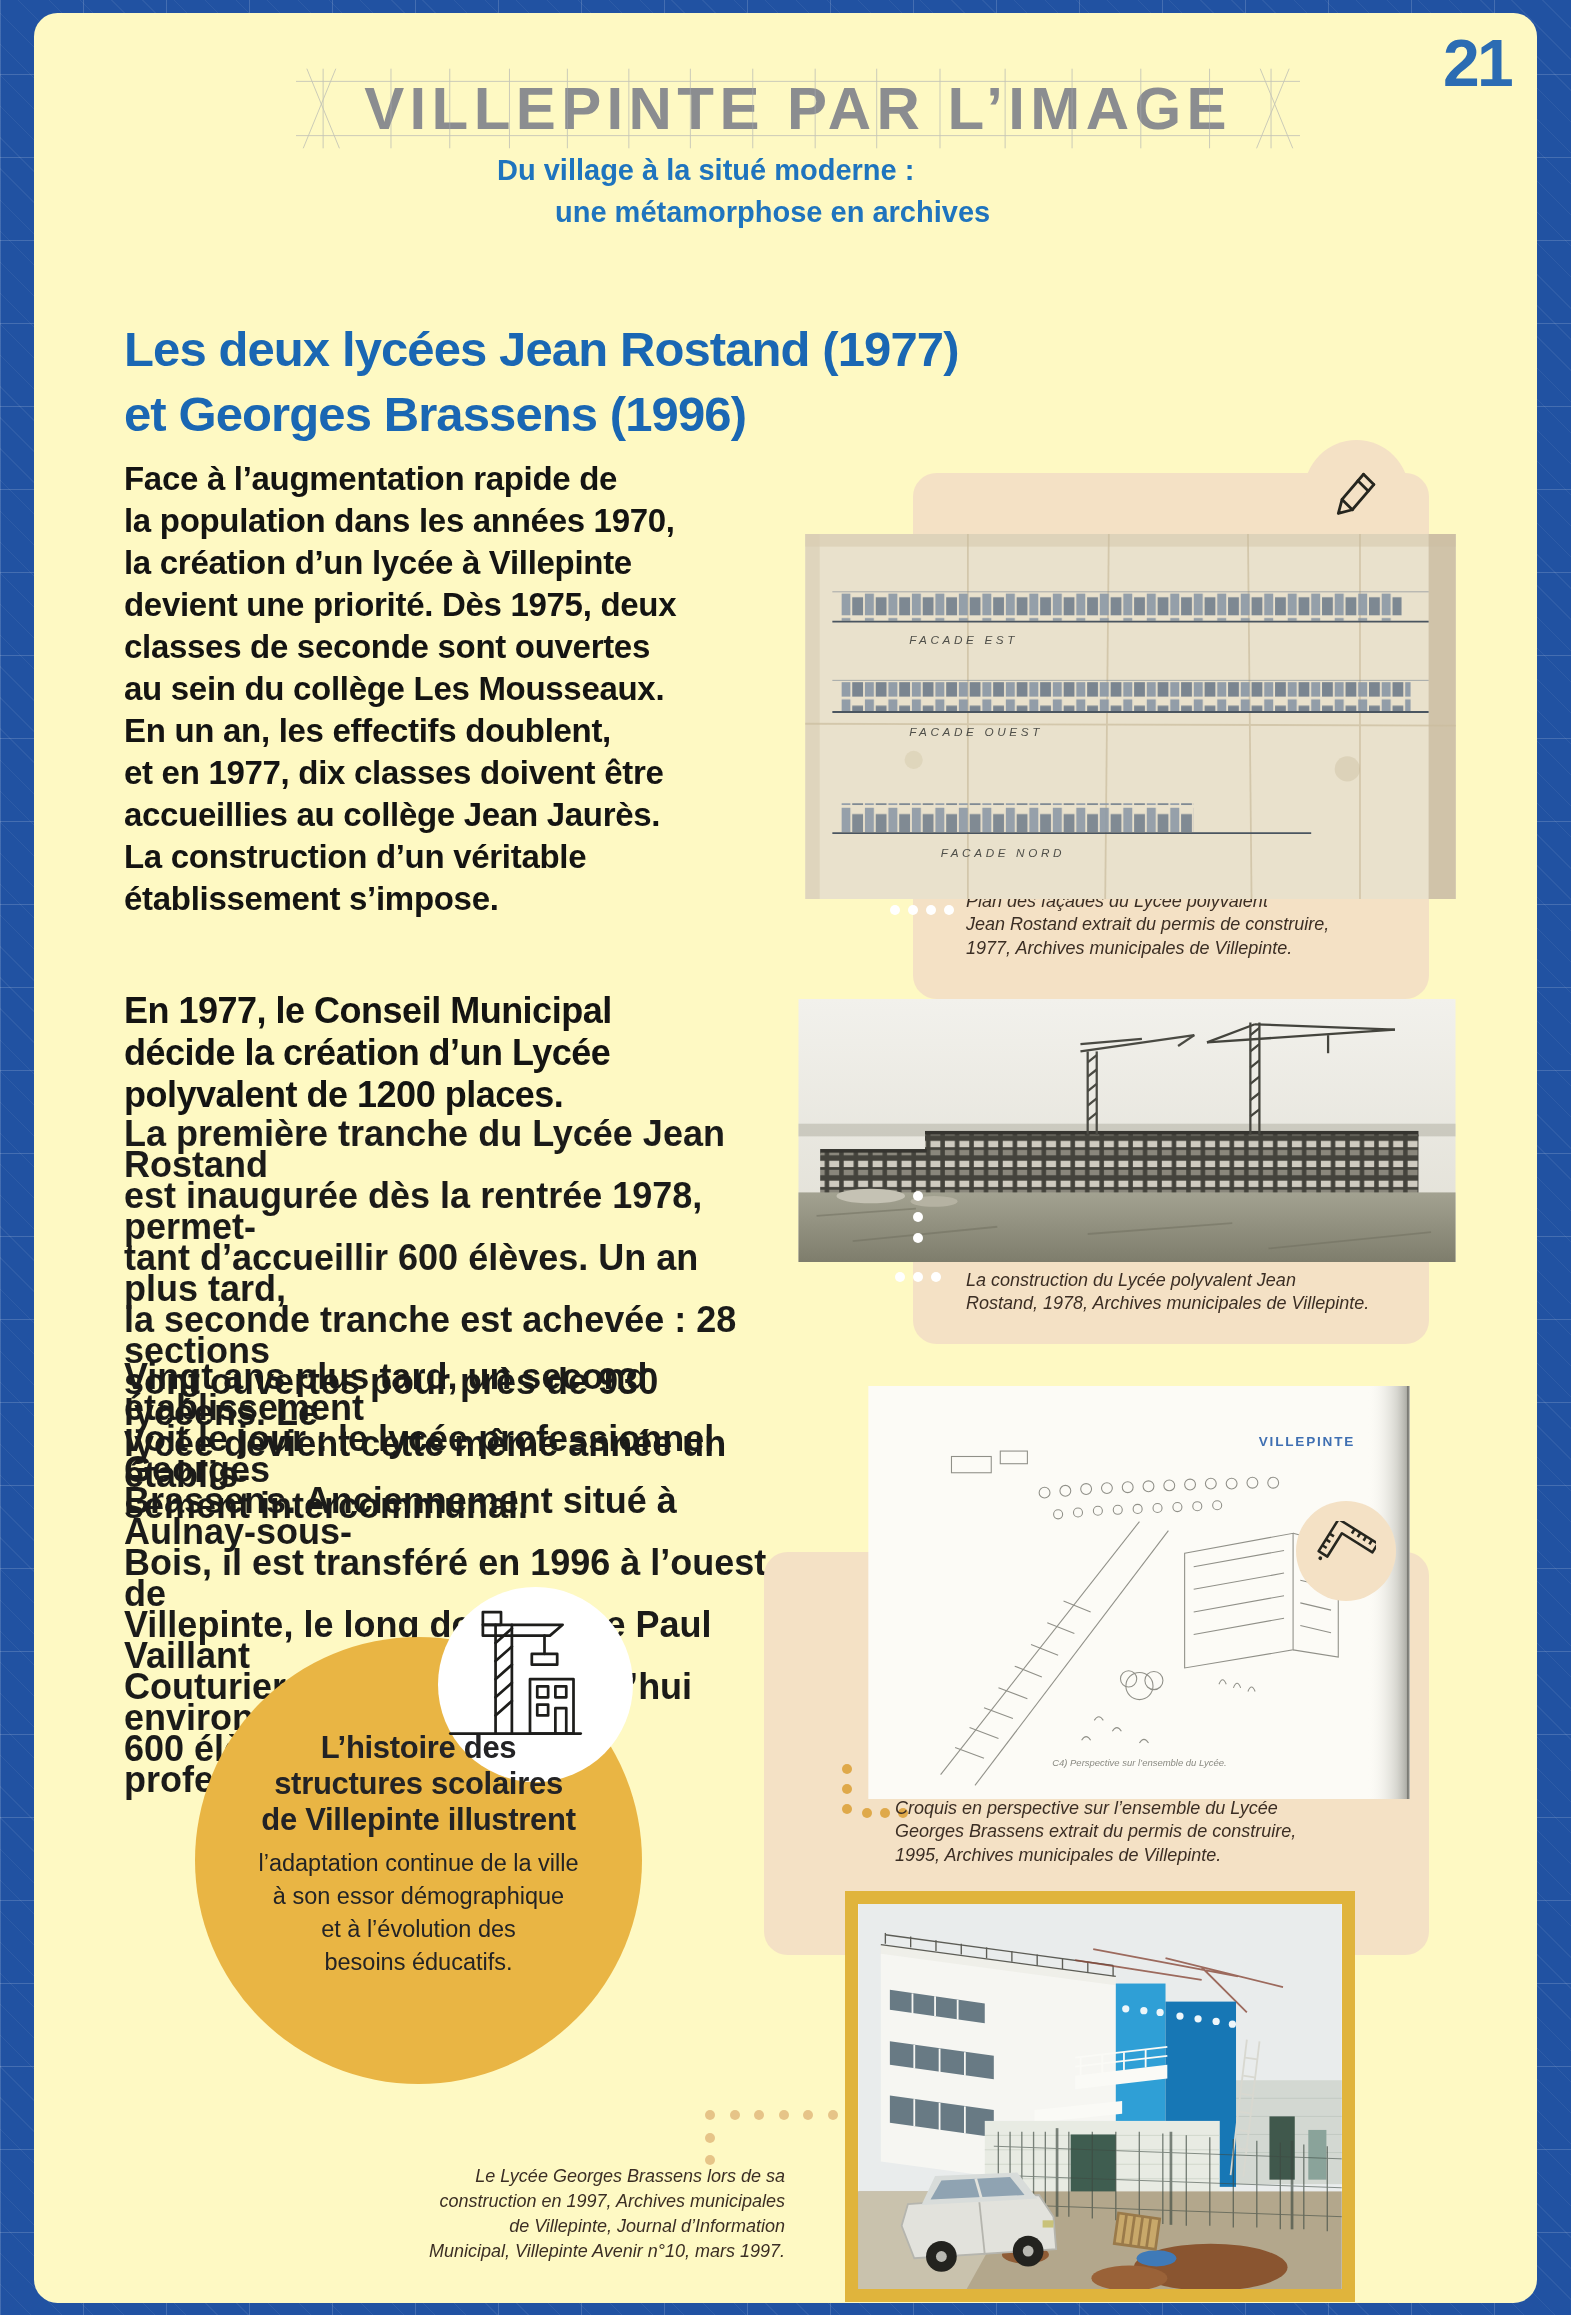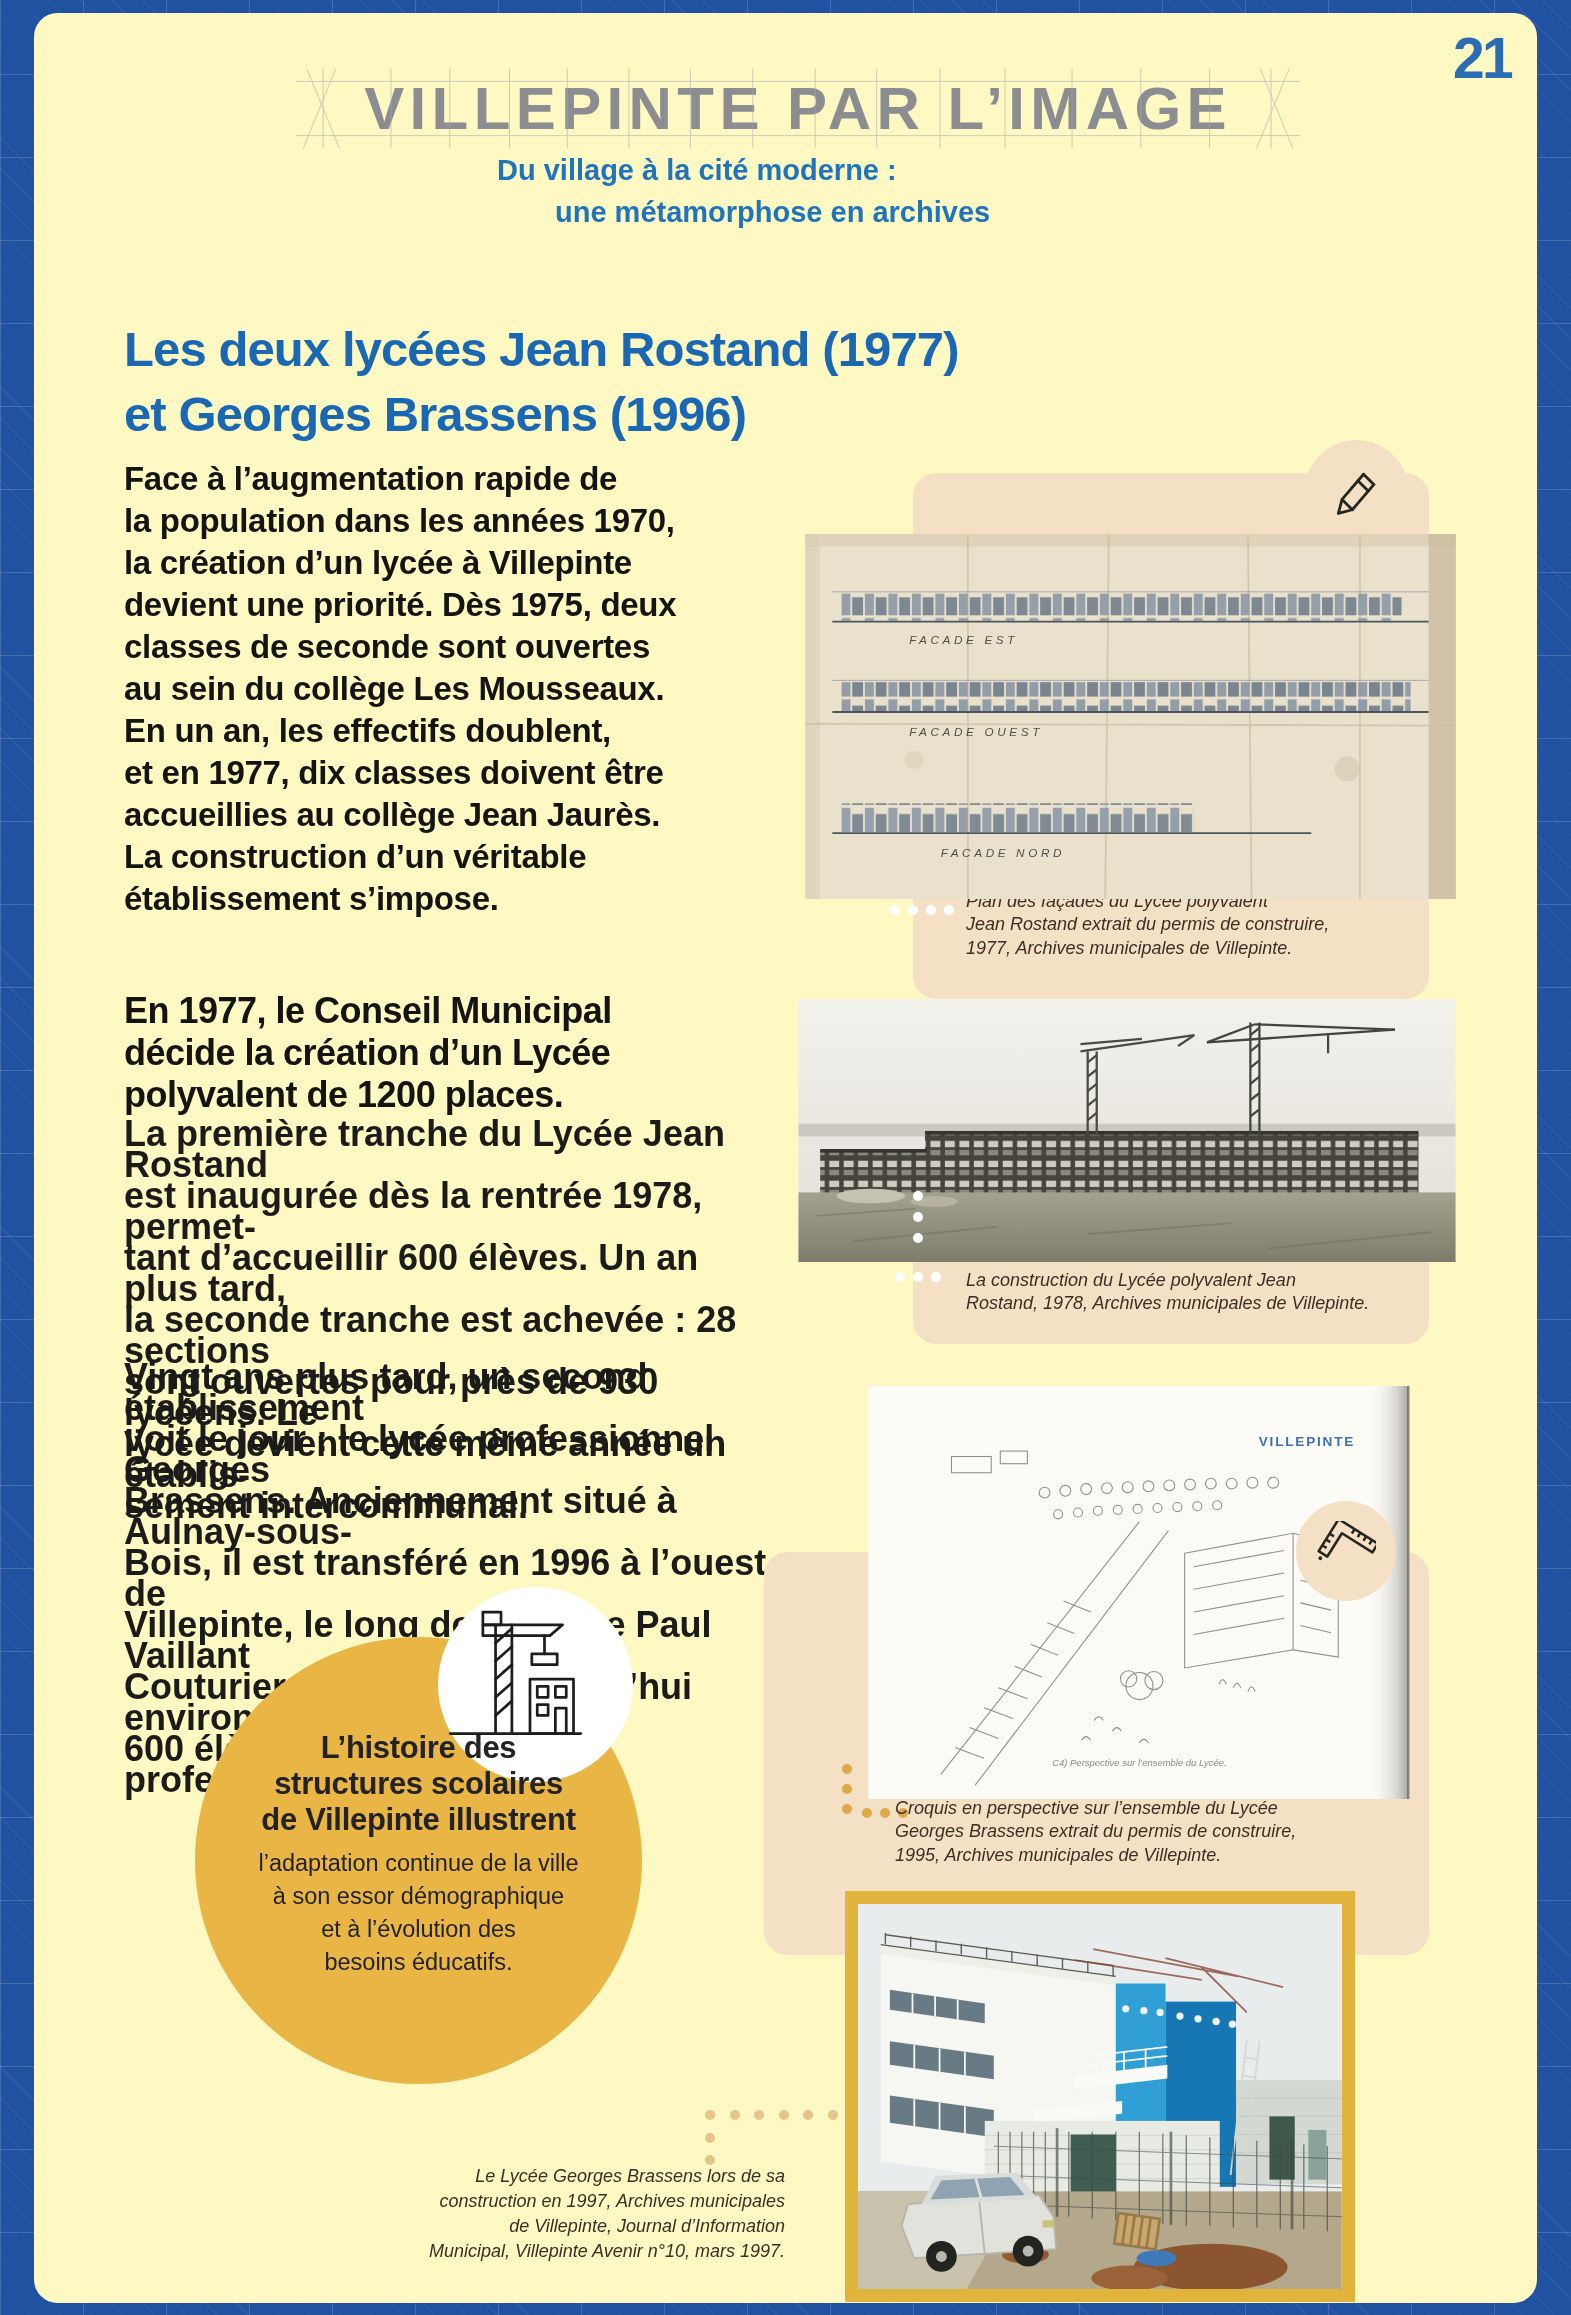--- a/index.html
+++ b/index.html
@@ -18,21 +18,21 @@
   }
   .abs{position:absolute;}
 
   
   .title-wrap{left:262px;top:52px;width:1004px;height:87px;text-align:center;}
   .title-text{
     font-size:60px;font-weight:700;letter-spacing:5.4px;color:#8b8d90;
     line-height:87px;white-space:nowrap;
   }
   .title-lines{left:262px;top:52px;width:1004px;height:87px;pointer-events:none;}
-  .page-num{left:1323px;top:12.7px;width:154px;text-align:right;font-size:57px;font-weight:700;color:#2b6cb3;letter-spacing:-2.7px;}
+  .page-num{left:1323px;top:12.7px;width:154px;text-align:right;font-size:66px;font-weight:700;color:#2b6cb3;letter-spacing:-2.7px;}
   .subtitle{font-size:29px;font-weight:700;color:#1f74be;white-space:nowrap;}
   .sub1{left:463px;top:141px;}
   .sub2{left:521px;top:183px;}
 
   
   .heading{left:90px;top:304px;width:1176px;font-size:49px;line-height:65px;font-weight:700;color:#1a67b3;letter-spacing:-0.9px;white-space:pre-line;}
   .intro{left:90px;top:445px;width:660px;font-size:33px;line-height:42px;font-weight:700;color:#141412;white-space:pre-line;letter-spacing:-0.3px;}
   .subhead{left:90px;top:977px;width:651px;font-size:36px;line-height:42px;font-weight:700;color:#141412;white-space:pre-line;letter-spacing:-0.5px;}
   .bodypara{left:90px;width:651px;font-size:36px;line-height:31px;font-weight:700;color:#1b1b19;white-space:pre-line;}
   .para2{top:1105px;}
@@ -105,21 +105,21 @@
         <line x1="784" y1="4" x2="784" y2="92"></line>
       <line x1="858" y1="4" x2="858" y2="92"></line>
         <line x1="934" y1="4" x2="934" y2="92"></line>
       <line x1="1010" y1="4" x2="1010" y2="92"></line>
         <line x1="1078" y1="4" x2="1078" y2="92"></line>
       <path d="M8,92 L44,4 M12,4 L48,92"></path>
       <path d="M1062,92 L1098,4 M1066,4 L1102,92"></path>
     </g>
   </svg>
   <div class="abs page-num">21</div>
-  <div class="abs subtitle sub1">Du village à la cité moderne :</div>
+  <div class="abs subtitle sub1">Du village à la situé moderne :</div>
   <div class="abs subtitle sub2">une métamorphose en archives</div>
 
   <div class="abs heading">Les deux lycées Jean Rostand (1977)
 et Georges Brassens (1996)</div>
   <div class="abs intro">Face à l’augmentation rapide de
 la population dans les années 1970,
 la création d’un lycée à Villepinte
 devient une priorité. Dès 1975, deux
 classes de seconde sont ouvertes
 au sein du collège Les Mousseaux.

